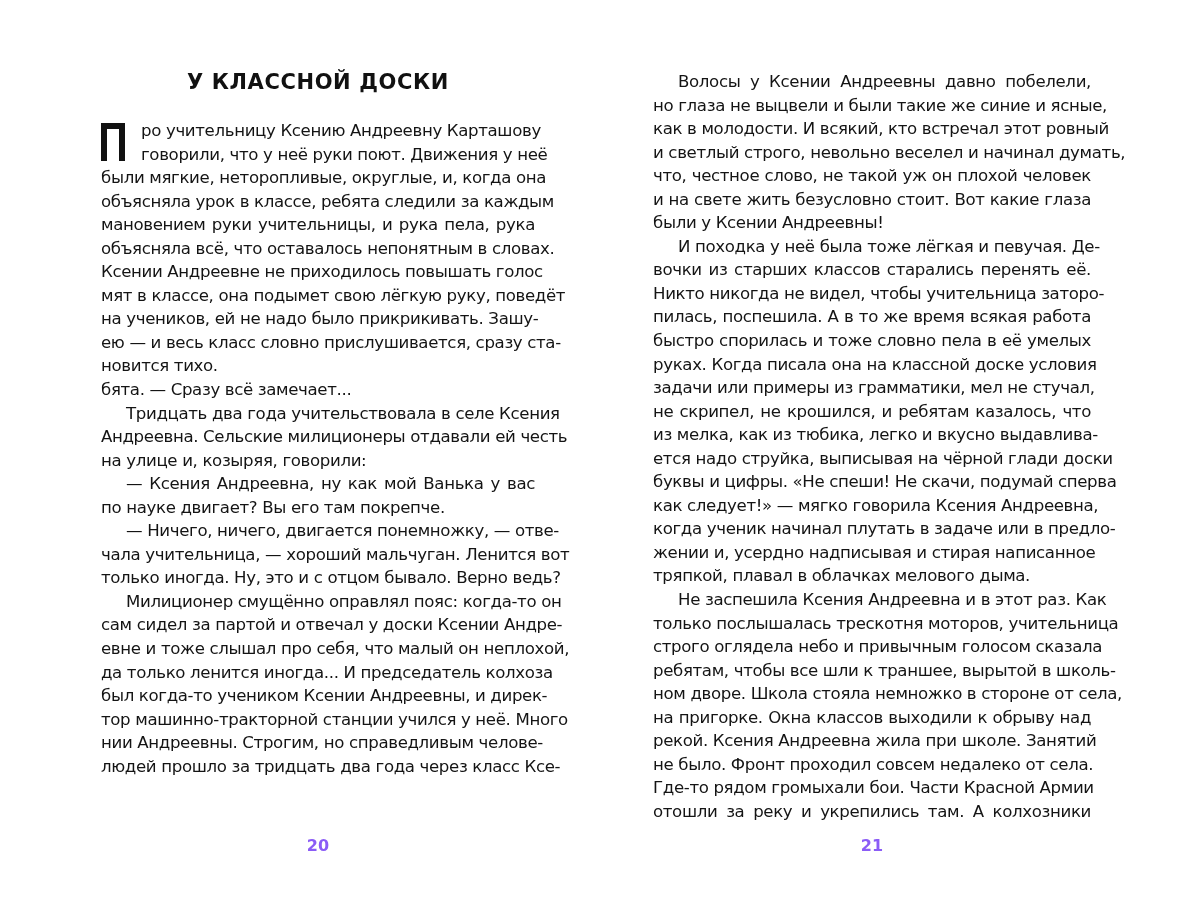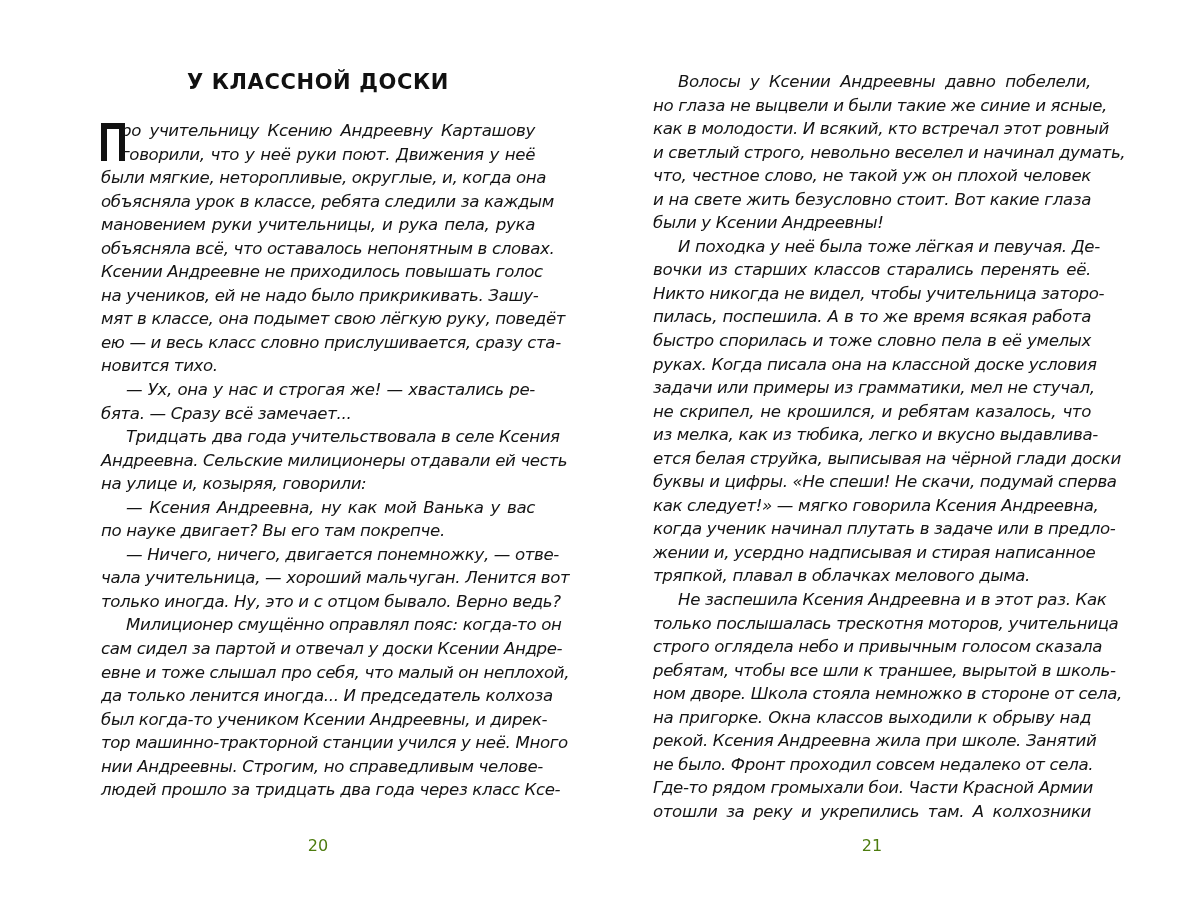--- a/index.html
+++ b/index.html
@@ -28,40 +28,39 @@
     }
     .page-left { left: 0; width: 588px; }
     .page-right { left: 588px; width: 589px; }
 
     .text-block {
       position: absolute;
       font-size: 16.6px;
       line-height: 23.55px;
       letter-spacing: -0.35px;
       word-spacing: 0px;
-      font-style: italic;
     }
     .page-left .text-block { left: 101px; width: 434px; top: 119px; }
     .page-right .text-block { left: 65px; width: 438px; top: 70px; }
 
     .line {
       display: block;
       white-space: nowrap;
       text-align: justify;
       text-align-last: justify;
       height: 23.55px;
     }
     .line.last {
       text-align-last: left;
     }
     .line.indent {
       padding-left: 25px;
     }
     .line.indent-drop {
-      padding-left: 20px;
+      padding-left: 40px;
     }
 
     .chapter-title {
       position: absolute;
       left: 101px;
       width: 434px;
       top: 70px;
       text-align: center;
       font-family: "DejaVu Sans", sans-serif;
       font-weight: bold;
@@ -86,23 +85,24 @@
       border-left: 6px solid #111111;
       border-right: 6px solid #111111;
       background: transparent;
     }
 
     .page-number {
       position: absolute;
       top: 836px;
       font-family: "DejaVu Sans", sans-serif;
       font-size: 16px;
-      color: #4d7c0f;
+      color: #8b5cf6;
       text-align: center;
       width: 60px;
+      font-weight: bold;
     }
     .page-left .page-number { left: 288px; }
     .page-right .page-number { left: 254px; }
   </style>
 </head>
 <body>
 
 <div class="spread">
 
   <div class="page page-left">
@@ -114,25 +114,24 @@
     </div>
 
     <div class="text-block" id="left-text">
         <span class="line indent-drop">ро учительницу Ксению Андреевну Карташову</span>
         <span class="line indent-drop">говорили, что у неё руки поют. Движения у неё</span>
         <span class="line">были мягкие, неторопливые, округлые, и, когда она</span>
         <span class="line">объясняла урок в классе, ребята следили за каждым</span>
         <span class="line">мановением руки учительницы, и рука пела, рука</span>
         <span class="line">объясняла всё, что оставалось непонятным в словах.</span>
         <span class="line">Ксении Андреевне не приходилось повышать голос</span>
+        <span class="line">мят в классе, она подымет свою лёгкую руку, поведёт</span>
         <span class="line">на учеников, ей не надо было прикрикивать. Зашу-</span>
-        <span class="line">мят в классе, она подымет свою лёгкую руку, поведёт</span>
         <span class="line">ею — и весь класс словно прислушивается, сразу ста-</span>
         <span class="line last">новится тихо.</span>
-        <span class="line indent">— Ух, она у нас и строгая же! — хвастались ре-</span>
         <span class="line last">бята. — Сразу всё замечает...</span>
         <span class="line indent">Тридцать два года учительствовала в селе Ксения</span>
         <span class="line">Андреевна. Сельские милиционеры отдавали ей честь</span>
         <span class="line last">на улице и, козыряя, говорили:</span>
         <span class="line indent">— Ксения Андреевна, ну как мой Ванька у вас</span>
         <span class="line last">по науке двигает? Вы его там покрепче.</span>
         <span class="line indent">— Ничего, ничего, двигается понемножку, — отве-</span>
         <span class="line">чала учительница, — хороший мальчуган. Ленится вот</span>
         <span class="line last">только иногда. Ну, это и с отцом бывало. Верно ведь?</span>
         <span class="line indent">Милиционер смущённо оправлял пояс: когда-то он</span>
@@ -159,21 +158,21 @@
         <span class="line last">были у Ксении Андреевны!</span>
         <span class="line indent">И походка у неё была тоже лёгкая и певучая. Де-</span>
         <span class="line">вочки из старших классов старались перенять её.</span>
         <span class="line">Никто никогда не видел, чтобы учительница заторо-</span>
         <span class="line">пилась, поспешила. А в то же время всякая работа</span>
         <span class="line">быстро спорилась и тоже словно пела в её умелых</span>
         <span class="line">руках. Когда писала она на классной доске условия</span>
         <span class="line">задачи или примеры из грамматики, мел не стучал,</span>
         <span class="line">не скрипел, не крошился, и ребятам казалось, что</span>
         <span class="line">из мелка, как из тюбика, легко и вкусно выдавлива-</span>
-        <span class="line">ется белая струйка, выписывая на чёрной глади доски</span>
+        <span class="line">ется надо струйка, выписывая на чёрной глади доски</span>
         <span class="line">буквы и цифры. «Не спеши! Не скачи, подумай сперва</span>
         <span class="line">как следует!» — мягко говорила Ксения Андреевна,</span>
         <span class="line">когда ученик начинал плутать в задаче или в предло-</span>
         <span class="line">жении и, усердно надписывая и стирая написанное</span>
         <span class="line last">тряпкой, плавал в облачках мелового дыма.</span>
         <span class="line indent">Не заспешила Ксения Андреевна и в этот раз. Как</span>
         <span class="line">только послышалась трескотня моторов, учительница</span>
         <span class="line">строго оглядела небо и привычным голосом сказала</span>
         <span class="line">ребятам, чтобы все шли к траншее, вырытой в школь-</span>
         <span class="line">ном дворе. Школа стояла немножко в стороне от села,</span>

